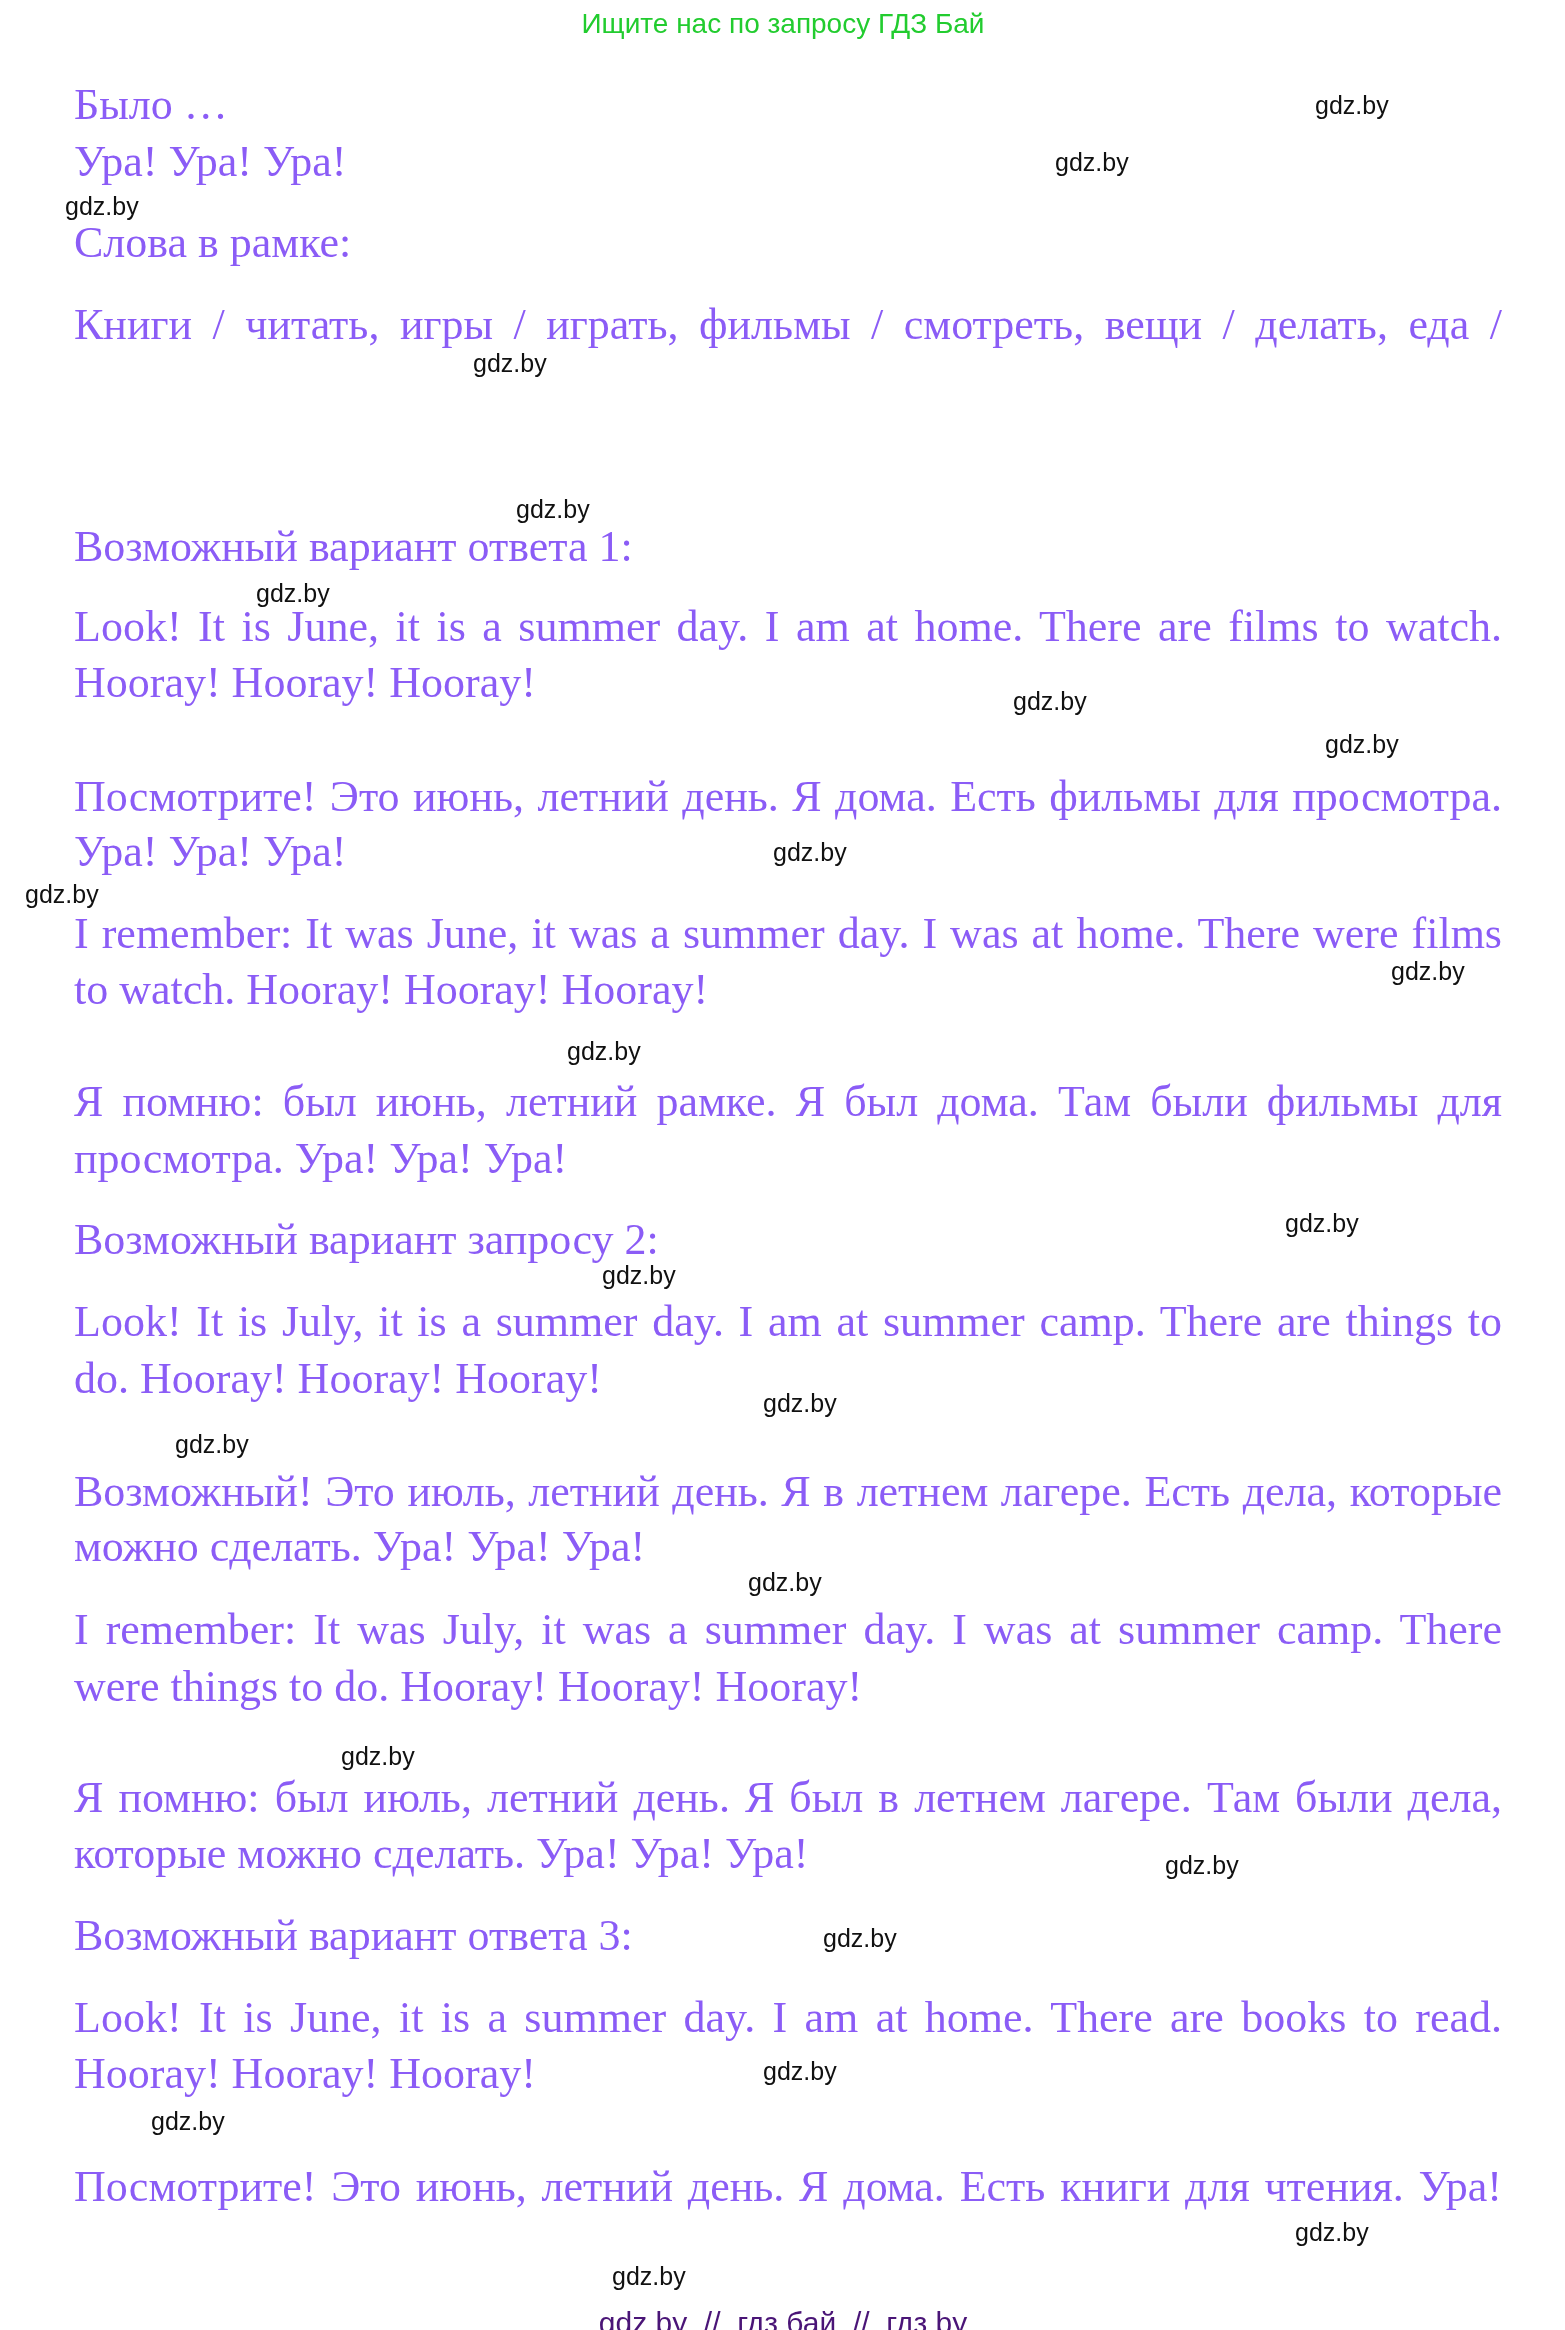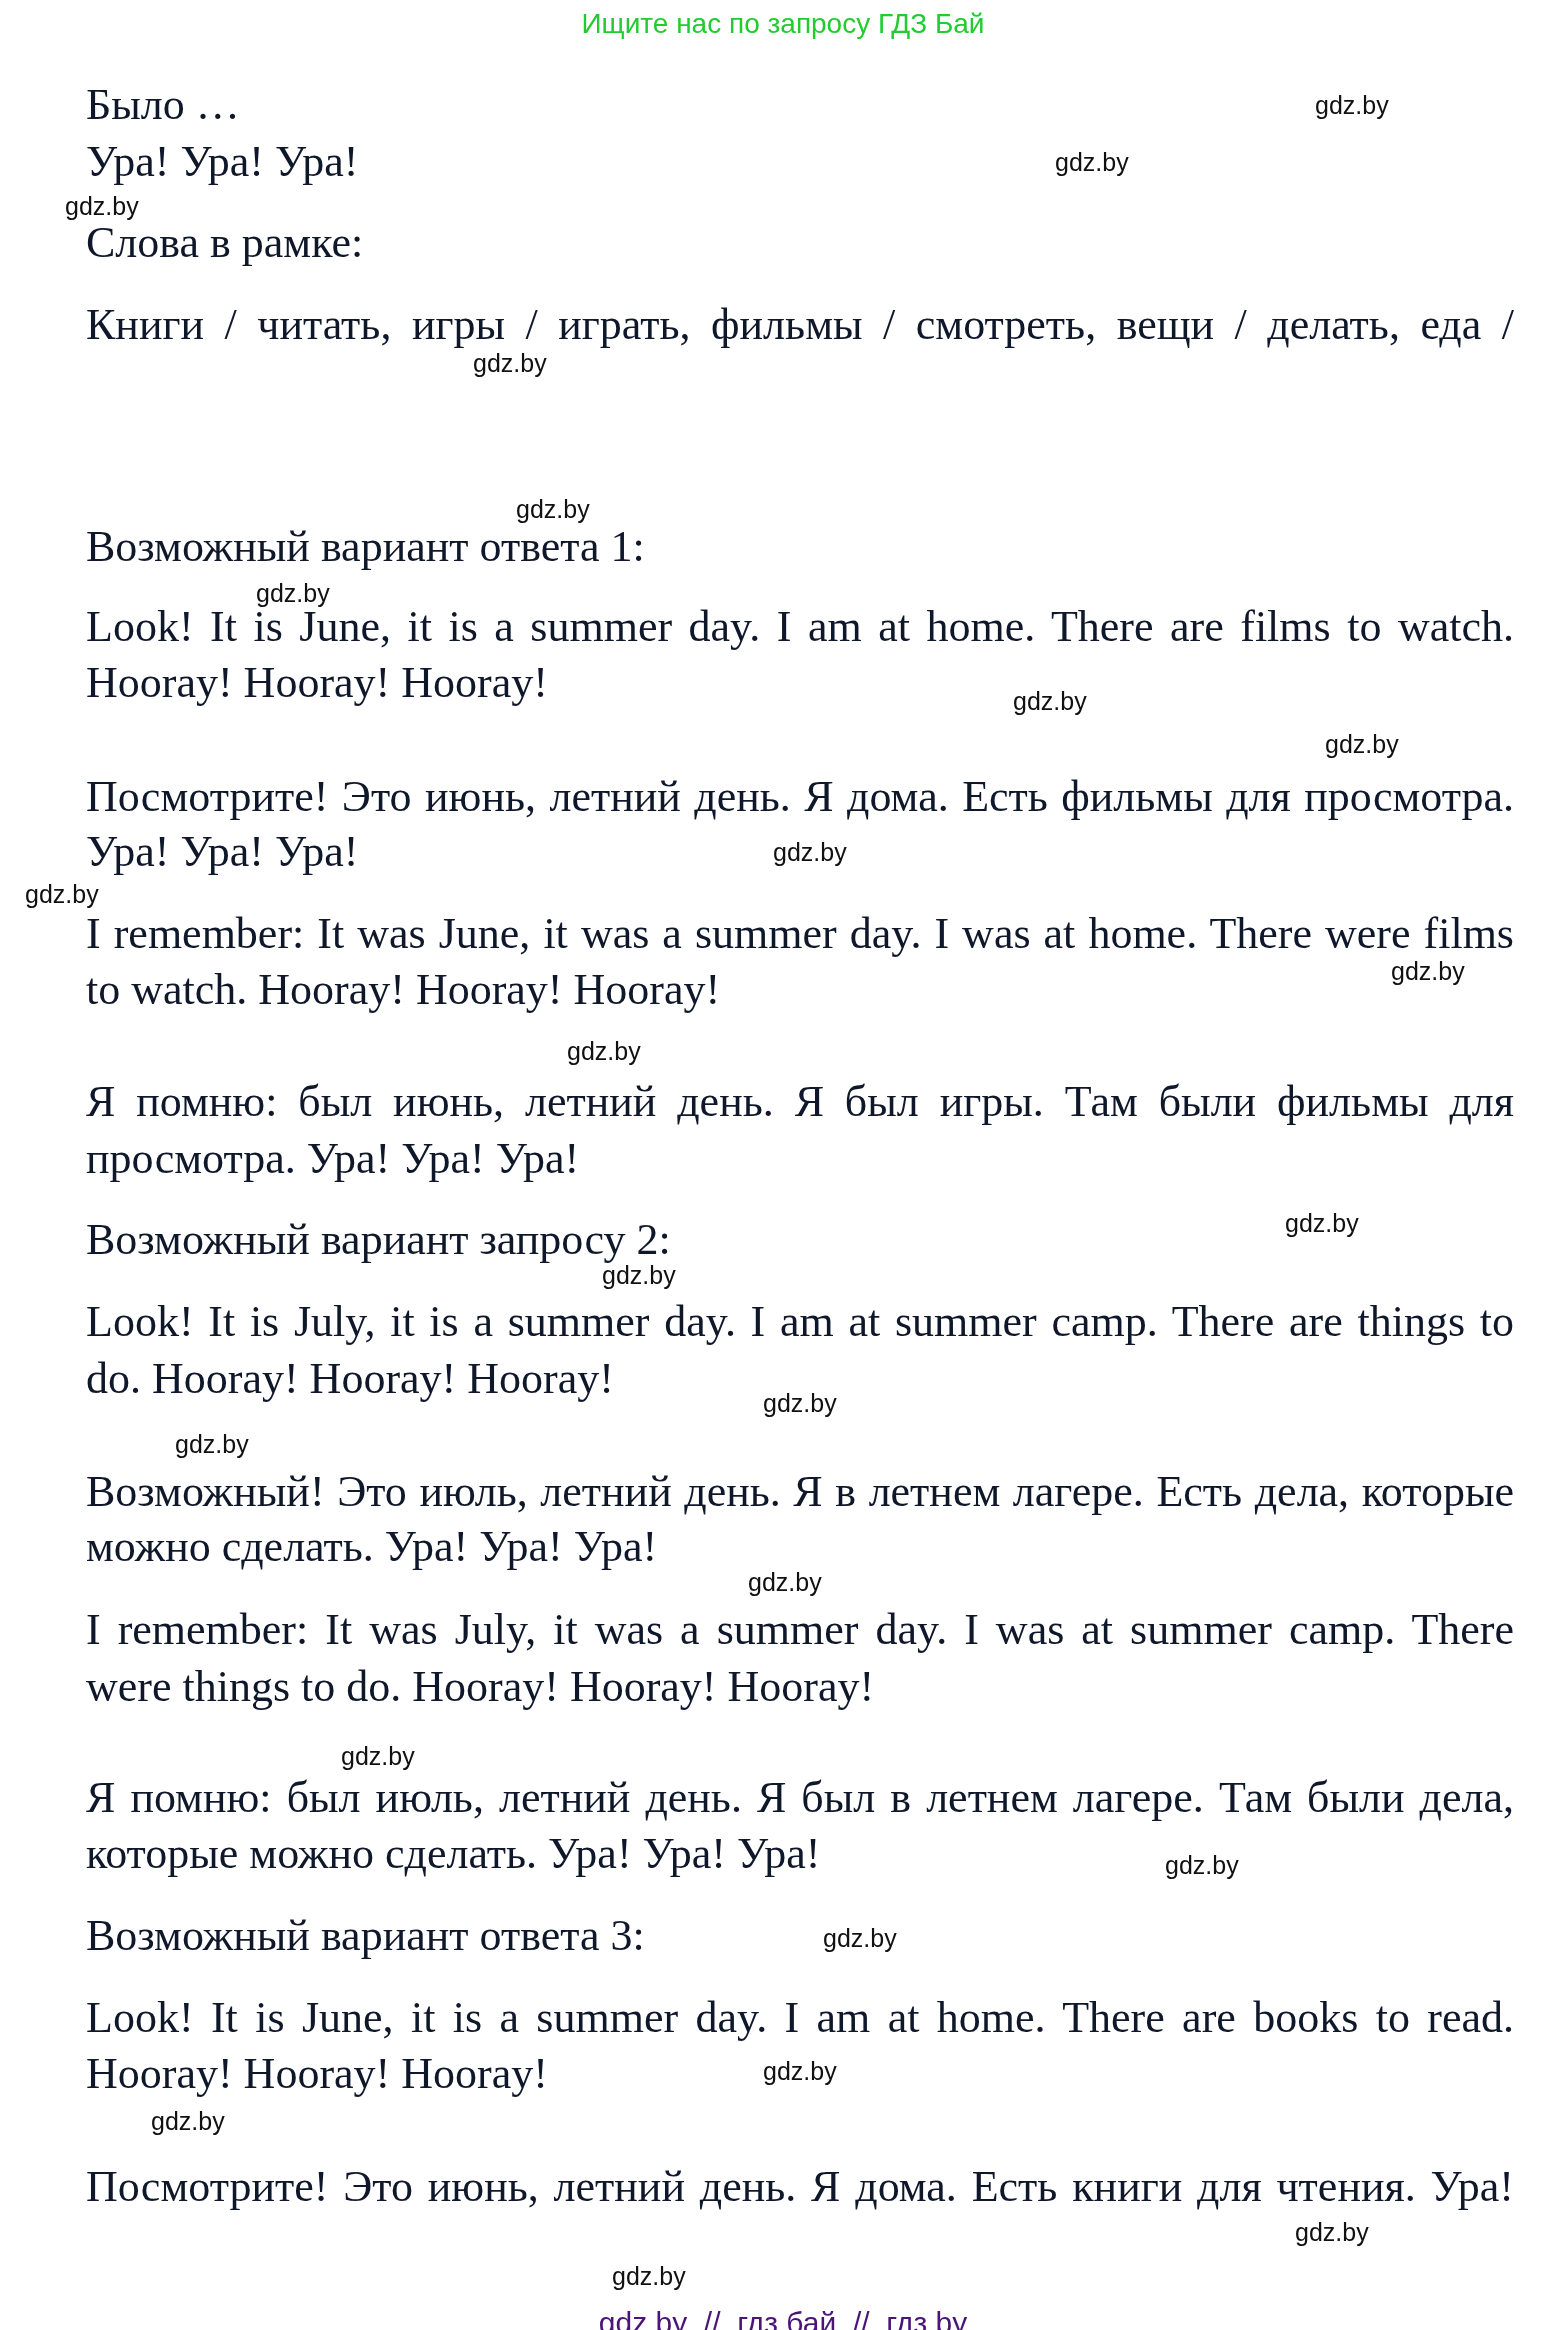--- a/index.html
+++ b/index.html
@@ -6,21 +6,21 @@
   body { width: 1566px; height: 2330px; position: relative; overflow: hidden; }
   .page { position: absolute; left: 0; top: 12px; width: 1340px; height: 2330px; background: #ffffff; }
   .header {
     position: absolute; left: 0; top: -2.3px; width: 1566px; text-align: center;
     font-family: "Liberation Sans", sans-serif; font-size: 28px; line-height: 28px;
     color: #22cc2f; white-space: nowrap;
   }
   .line {
     position: absolute; left: 74px; width: 1428px; height: 56px;
     font-family: "Liberation Serif", serif; font-size: 44px; line-height: 56px;
-    color: #0f172a; white-space: nowrap; text-align: left; margin-left: 12px;
+    color: #8b5cf6; white-space: nowrap; text-align: left;
   }
   .line.j { text-align: justify; text-align-last: justify; word-spacing: -2.3px; }
   .wm {
     position: absolute; font-family: "Liberation Sans", sans-serif; font-size: 25px;
     line-height: 25px; color: #111111; white-space: nowrap;
   }
   .footer {
     position: absolute; left: 0; top: 2298px; width: 1566px; text-align: center;
     font-family: "Liberation Sans", sans-serif; font-size: 30px; line-height: 26px;
     color: #4a1577; white-space: pre;
@@ -38,21 +38,21 @@
   <div class="line" style="top:203px">Слова в рамке:</div>
   <div class="line j" style="top:285px">Книги / читать, игры / играть, фильмы / смотреть, вещи / делать, еда /</div>
 
   <div class="line" style="top:507px">Возможный вариант ответа 1:</div>
   <div class="line j" style="top:587px">Look! It is June, it is a summer day. I am at home. There are films to watch.</div>
   <div class="line" style="top:643px">Hooray! Hooray! Hooray!</div>
   <div class="line j" style="top:757px">Посмотрите! Это июнь, летний день. Я дома. Есть фильмы для просмотра.</div>
   <div class="line" style="top:812px">Ура! Ура! Ура!</div>
   <div class="line j" style="top:894px">I remember: It was June, it was a summer day. I was at home. There were films</div>
   <div class="line" style="top:950px">to watch. Hooray! Hooray! Hooray!</div>
-  <div class="line j" style="top:1062px">Я помню: был июнь, летний день. Я был игры. Там были фильмы для</div>
+  <div class="line j" style="top:1062px">Я помню: был июнь, летний рамке. Я был дома. Там были фильмы для</div>
   <div class="line" style="top:1119px">просмотра. Ура! Ура! Ура!</div>
 
   <div class="line" style="top:1200px">Возможный вариант запросу 2:</div>
   <div class="line j" style="top:1282px">Look! It is July, it is a summer day. I am at summer camp. There are things to</div>
   <div class="line" style="top:1339px">do. Hooray! Hooray! Hooray!</div>
   <div class="line j" style="top:1452px">Возможный! Это июль, летний день. Я в летнем лагере. Есть дела, которые</div>
   <div class="line" style="top:1507px">можно сделать. Ура! Ура! Ура!</div>
   <div class="line j" style="top:1590px">I remember: It was July, it was a summer day. I was at summer camp. There</div>
   <div class="line" style="top:1647px">were things to do. Hooray! Hooray! Hooray!</div>
   <div class="line j" style="top:1758px">Я помню: был июль, летний день. Я был в летнем лагере. Там были дела,</div>

